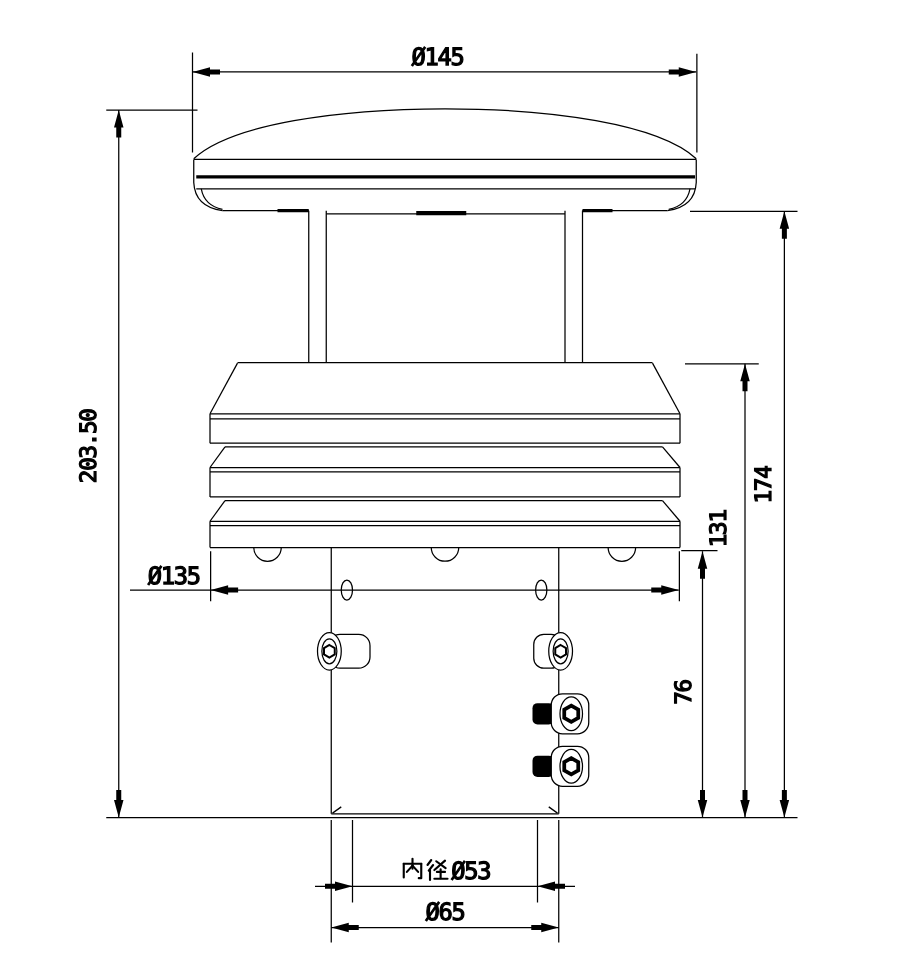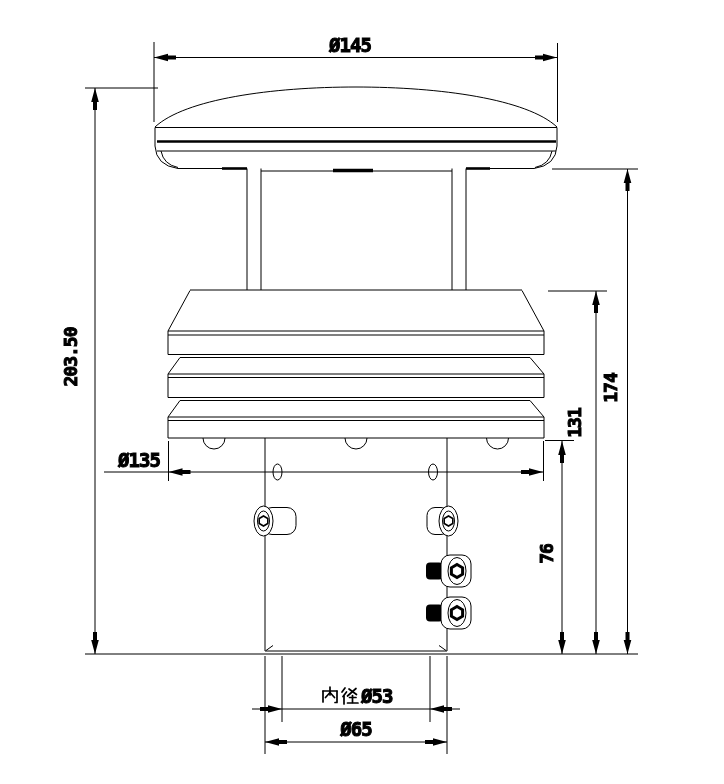--- a/index.html
+++ b/index.html
@@ -1,16 +1,16 @@
 <!DOCTYPE html>
 <html><head>
 <meta charset="utf-8">
 <style>
   html,body{margin:0;padding:0;background:#ffffff;}
-  .stage{position:relative;width:656px;height:784px;background:#ffffff;overflow:hidden;font-weight:bold;}
+  .stage{position:relative;width:656px;height:784px;background:#ffffff;overflow:hidden;}
   svg{display:block;}
   text{font-family:"DejaVu Sans Mono","Liberation Mono",monospace;fill:#000;}
   .dim-text{font-size:19px;letter-spacing:-1px;}
   .dim-text-side{font-size:18px;letter-spacing:-1px;}
   .thin{stroke:#000;stroke-width:1;fill:none;}
   .bold{stroke:#000;stroke-width:2.6;fill:none;}
   .bolder{stroke:#000;stroke-width:3.4;fill:none;}
   .arrow{fill:#000;stroke:none;}
   .whitefill{fill:#ffffff;stroke:#000;stroke-width:1;}
   .cjk{stroke:#000;stroke-width:1.7;fill:none;stroke-linecap:round;stroke-linejoin:round;}

